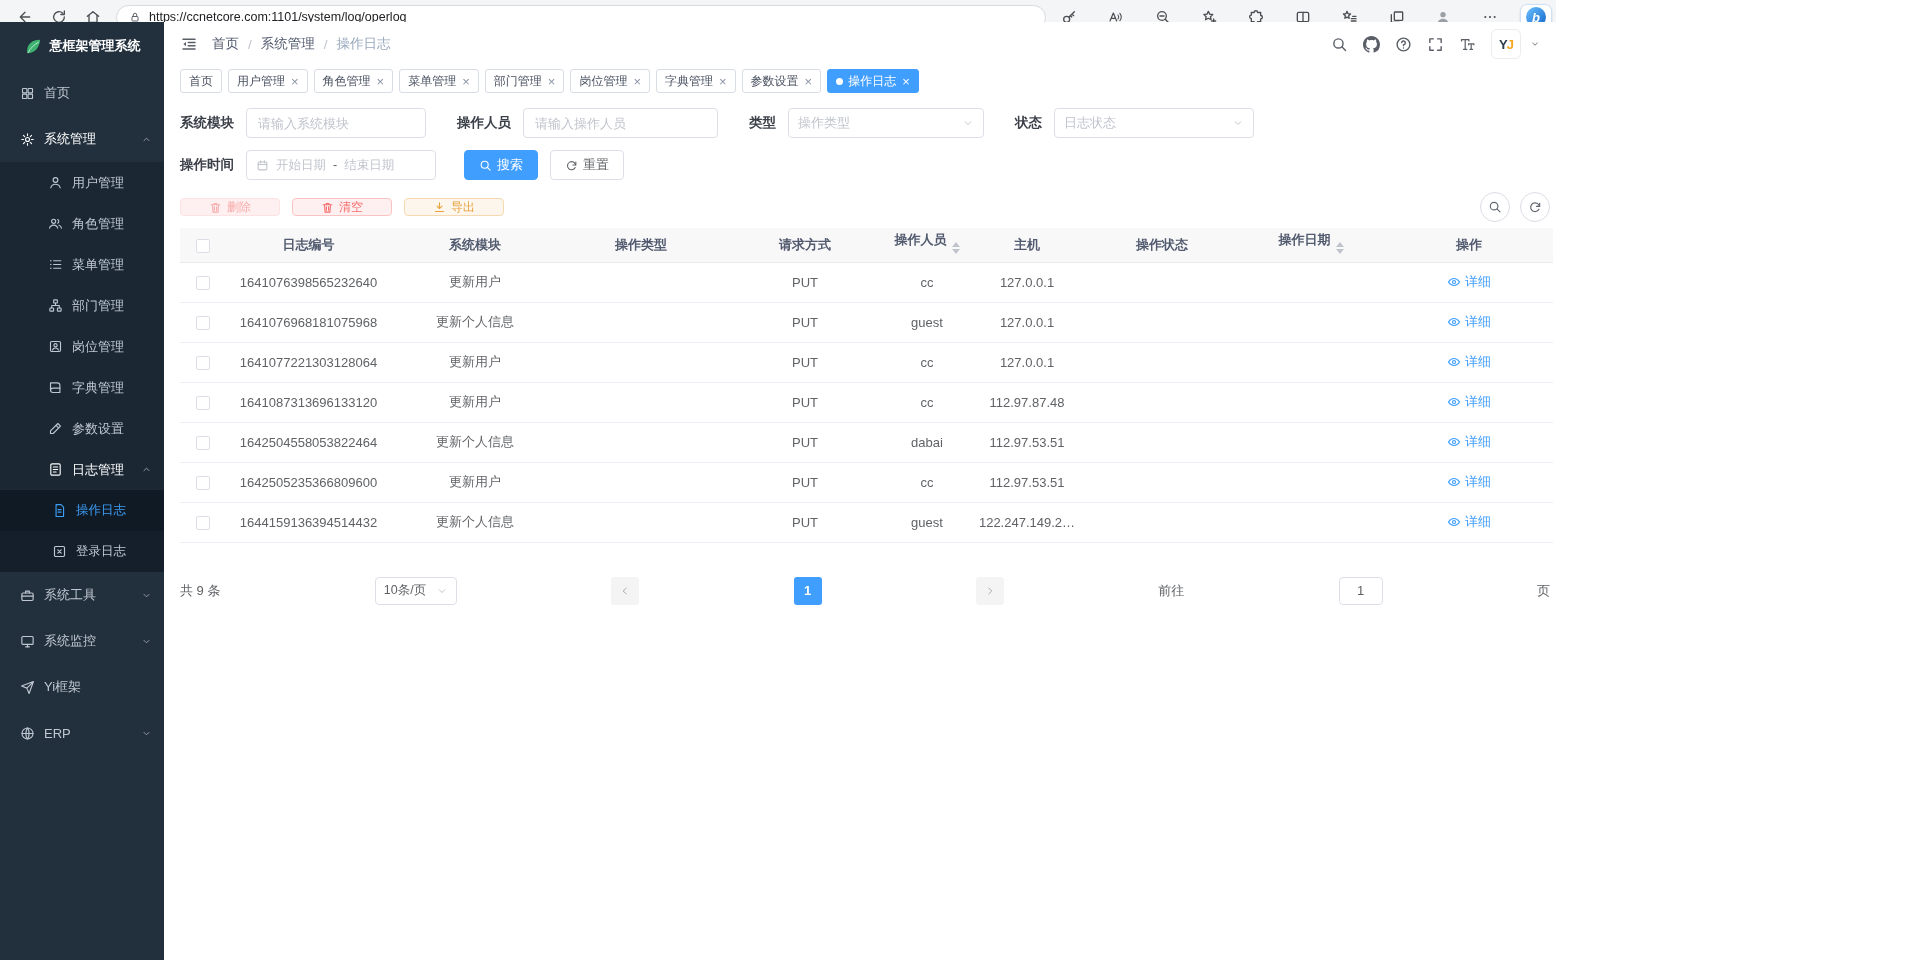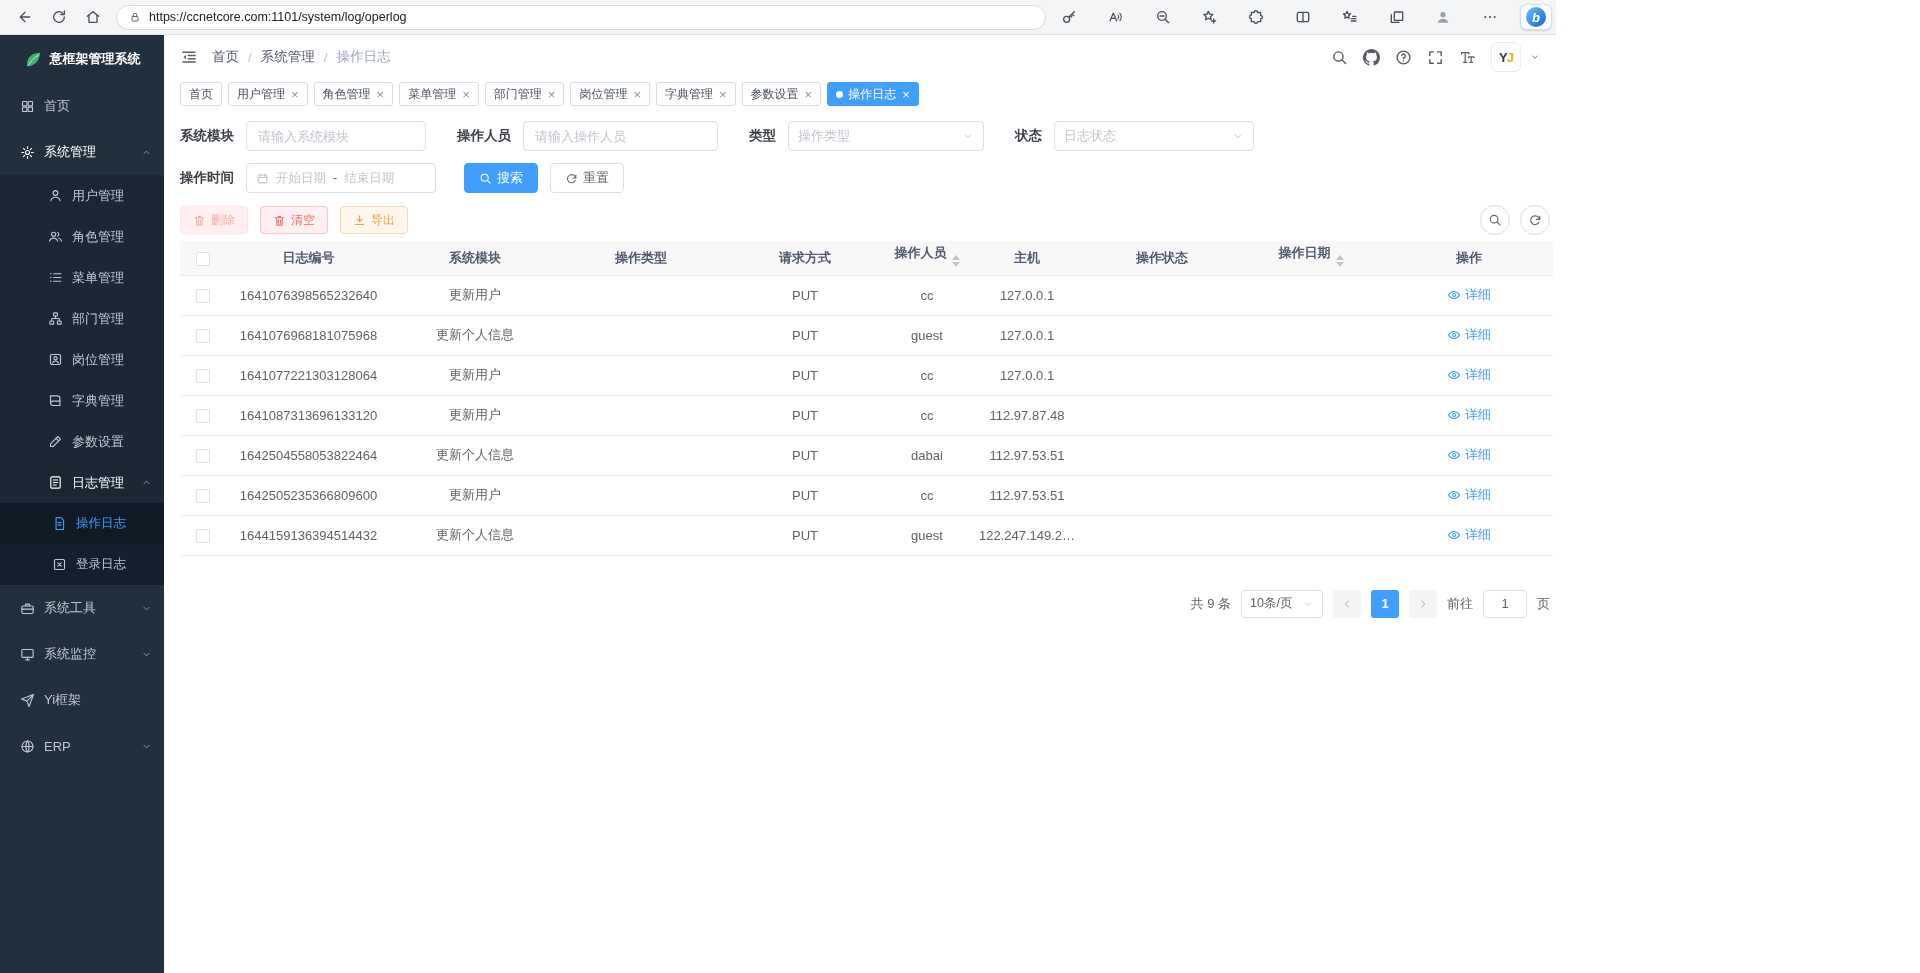--- a/index.html
+++ b/index.html
@@ -15,21 +15,21 @@
 .chrome-btn{width:34px;height:28px;border:none;background:transparent;border-radius:6px;display:flex;align-items:center;justify-content:center;color:#4c4f52}
 .chrome-btn .icon{width:16px;height:16px}
 .urlbar{width:930px;height:25px;margin-left:6px;background:#fff;border:1px solid #d7dade;border-radius:13px;display:flex;align-items:center;padding:0 12px;gap:8px;flex:none}
 .urlbar .icon{width:12px;height:12px;color:#5f6368;flex:none}
 .url-text{font-size:12.5px;color:#202124;white-space:nowrap}
 .chrome-right{display:flex;align-items:center;margin-left:6px;flex:1;justify-content:space-between}
 .bing-badge{width:32px;height:26px;border-radius:7px;background:#fff;border:1px solid #cfe0f5;display:flex;align-items:center;justify-content:center;box-shadow:0 1px 2px rgba(0,0,0,.15)}
 .bing-circle{width:20px;height:20px;border-radius:50%;background:linear-gradient(135deg,#6cc0ff,#1366c9);color:#fff;font-weight:bold;font-style:italic;font-size:13px;display:flex;align-items:center;justify-content:center;line-height:1}
 
 
-.app{position:absolute;top:35px;left:0;width:1556px;height:938px;display:flex;background:#fff}
+.app{position:absolute;top:22px;left:0;width:1556px;height:938px;display:flex;background:#fff}
 .sidebar{width:164px;flex:none;background:#222f3c;height:100%;overflow:hidden}
 .logo{height:48px;display:flex;align-items:center;justify-content:center;gap:7px;padding:0 6px}
 .logo .icon{width:19px;height:19px}
 .logo-text{color:#fff;font-weight:bold;font-size:13px;white-space:nowrap}
 .menu-item{display:flex;align-items:center;height:46px;padding:0 12px 0 20px;color:#bfc8d2;font-size:13px;cursor:pointer;white-space:nowrap}
 .menu-item .m-icon{width:15px;height:15px;margin-right:9px;flex:none}
 .menu-item .arrow{margin-left:auto;width:11px;height:11px;color:#98a3ae}
 .menu-item.lvl1{height:41px;padding-left:48px;background:#1b2733}
 .menu-item.lvl2{height:41px;padding-left:52px;background:#141f2b;font-size:12.5px}
 .menu-item.open{color:#fff}
@@ -65,21 +65,21 @@
 .f-select{height:30px;border:1px solid #dcdfe6;border-radius:4px;padding:0 9px;background:#fff;display:flex;align-items:center;justify-content:space-between;color:#c0c4cc;font-size:13px;cursor:pointer}
 .sel-caret{width:12px;height:12px;color:#c0c4cc}
 .date-range{width:190px;height:30px;border:1px solid #dcdfe6;border-radius:4px;background:#fff;display:flex;align-items:center;gap:7px;padding:0 9px;font-size:12.5px;color:#c0c4cc;white-space:nowrap}
 .date-range .dash{color:#606266}
 .date-range .icon{width:13px;height:13px;color:#c0c4cc;flex:none}
 
 .btn{height:30px;border-radius:4px;display:inline-flex;align-items:center;gap:5px;padding:0 14px;font-size:13px;border:1px solid transparent;white-space:nowrap}
 .btn .icon{width:13px;height:13px}
 .btn-primary{background:#409eff;border-color:#409eff;color:#fff;margin-right:12px}
 .btn-default{background:#fff;border-color:#dcdfe6;color:#606266}
-.btn-sm{height:28px;padding:0 12px;font-size:12px;margin-right:12px}
+.btn-sm{height:18px;padding:0 28px;font-size:12px;margin-right:12px}
 .btn-danger-disabled{background:#fef0f0;border-color:#fde2e2;color:#f8abab;cursor:not-allowed}
 .btn-danger-plain{background:#fef0f0;border-color:#fbc4c4;color:#f56c6c}
 .btn-warning-plain{background:#fdf6ec;border-color:#f5dab1;color:#e6a23c}
 
 .toolbar{display:flex;align-items:center;margin:10px 0 6px}
 .toolbar-right{margin-left:auto;display:flex;gap:10px}
 .circle-btn{width:30px;height:30px;border-radius:50%;border:1px solid #d9dde3;background:#fff;color:#5f6670;display:flex;align-items:center;justify-content:center}
 .circle-btn .icon{width:14px;height:14px}
 
 
@@ -87,21 +87,21 @@
 th{background:#f8f8f9;color:#515a6e;font-weight:bold;font-size:13px;height:34px;text-align:center;border-bottom:1px solid #e8eaec}
 td{height:40px;text-align:center;color:#606266;font-size:13px;border-bottom:1px solid #ebeef5;overflow:hidden;white-space:nowrap;text-overflow:ellipsis}
 .checkbox{display:inline-block;width:14px;height:14px;border:1px solid #dcdfe6;border-radius:2px;background:#fff;vertical-align:middle}
 .sort{display:inline-flex;flex-direction:column;margin-left:5px;vertical-align:-3px}
 .cu{width:0;height:0;border:4px solid transparent;border-bottom:5px solid #c0c4cc;margin-bottom:2px}
 .cd{width:0;height:0;border:4px solid transparent;border-top:5px solid #c0c4cc}
 .link{color:#409eff;display:inline-flex;align-items:center;gap:4px;cursor:pointer;text-decoration:none;font-size:13px}
 .link .icon{width:14px;height:14px}
 
 
-.pagination{display:flex;align-items:center;justify-content:flex-end;gap:10px;margin-top:34px;color:#606266;font-size:13px}
+.pagination{display:flex;align-items:center;justify-content:space-between;gap:10px;margin-top:34px;color:#606266;font-size:13px}
 .page-size{width:82px;height:28px;border:1px solid #dcdfe6;border-radius:4px;background:#fff;display:flex;align-items:center;justify-content:space-between;padding:0 8px;font-size:12.5px;color:#606266;cursor:pointer}
 .page-btn{width:28px;height:28px;border:none;border-radius:3px;background:#f4f4f5;color:#a8abb2;display:flex;align-items:center;justify-content:center}
 .page-btn .icon{width:12px;height:12px}
 .page-num{width:28px;height:28px;border:none;border-radius:3px;background:#409eff;color:#fff;font-weight:bold;font-size:13px;display:flex;align-items:center;justify-content:center}
 .goto-input{width:44px;height:28px;border:1px solid #dcdfe6;border-radius:4px;text-align:center;font-size:13px;color:#606266}
 </style>
 </head>
 <body>
 
 <div class="chrome">

